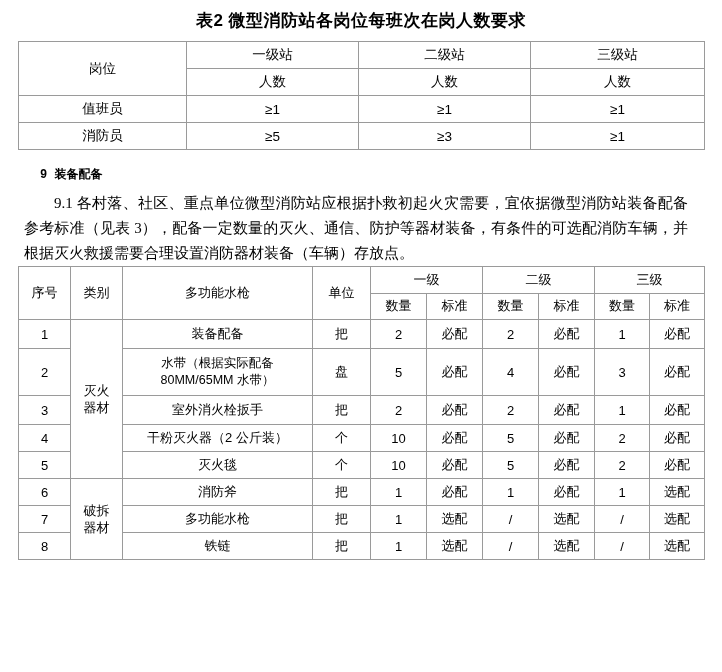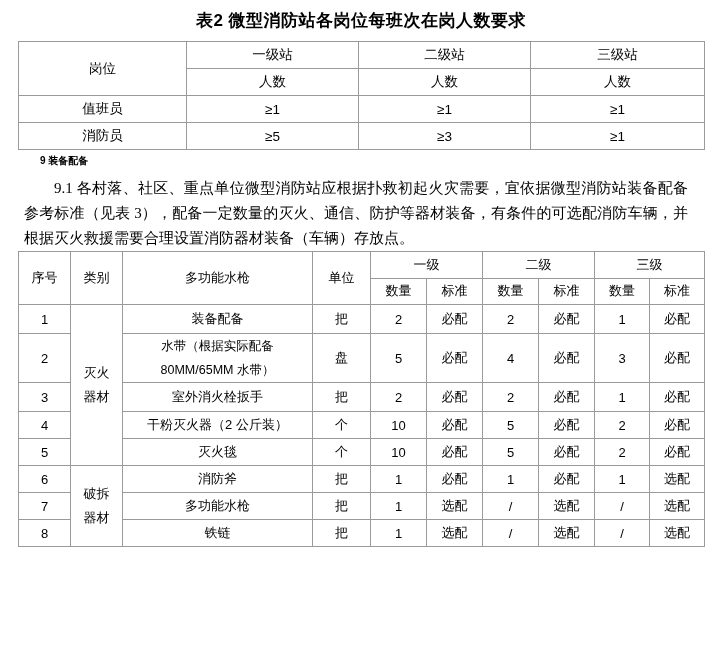--- a/index.html
+++ b/index.html
@@ -52,24 +52,24 @@
     margin: 0 auto;
   }
   #table2 td {
     height: 26px;
   }
   #table2 .post-cell {
     height: 52px;
   }
   
   .section-heading {
-    font-family: Liberation Sans, sans-serif;
+    font-family: Liberation Mono, monospace;
     font-weight: bold;
-    font-size: 10px;
-    margin: 4px 0 8px 22px;
+    font-size: 12px;
+    margin: 16px 0 8px 22px;
   }
   .body-par {
     font-size: 15px;
     line-height: 25px;
     text-align: justify;
     text-justify: inter-ideograph;
     margin: 0 16px 0 6px;
     text-indent: 0;
   }
   .body-par .indent {
@@ -86,21 +86,21 @@
     margin: 0 auto;
   }
   #table3 td {
     height: 22px;
     font-size: 13px;
   }
   #table3 td.small {
     font-size: 12.5px;
   }
   .two-line {
-    line-height: 24px;
+    line-height: 17px;
   }
 </style>
 </head>
 <body>
 
 <div class="page">
 
   <div class="table-caption" id="caption-table2">表2  微型消防站各岗位每班次在岗人数要求</div>
 
   <table class="doc-table" id="table2">

